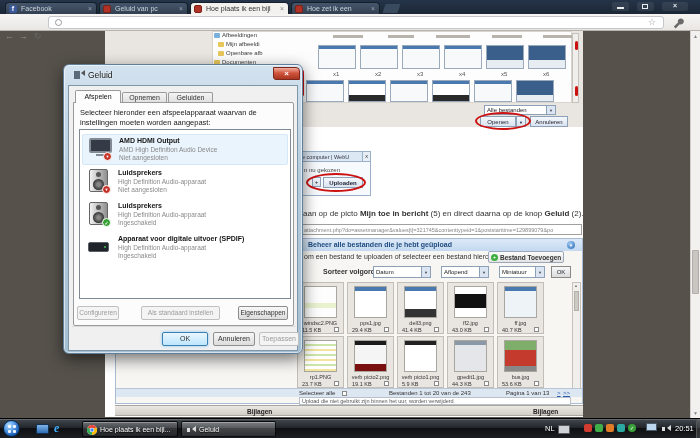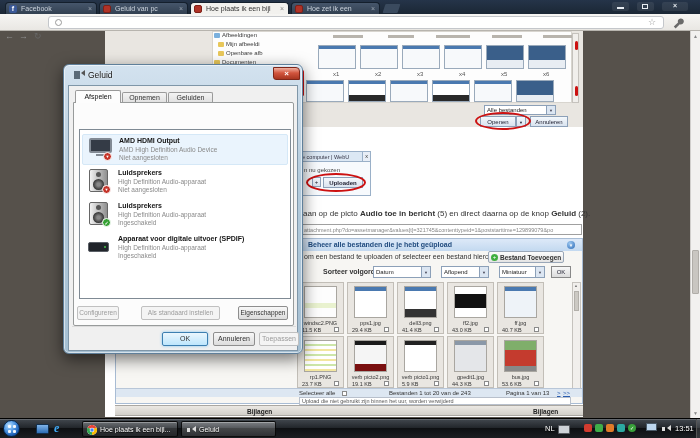--- a/index.html
+++ b/index.html
@@ -202,21 +202,21 @@
         <span class="t" style="left:2px;top:2px;font-size:5.5px;color:#334">e computer | WebU</span>
         <span style="position:absolute;right:0;top:0;width:8px;height:9px;border-left:1px solid #9ab0c8;background:#e8eef6;font-size:5.5px;line-height:9px;text-align:center;color:#333">x</span>
       </div>
       <span class="t" style="left:4px;top:15px;font-size:6px;color:#444">n nu gekozen</span>
       <div class="sbtn" style="left:12px;top:25px;width:9px;height:10px;line-height:9px">+</div>
       <div class="sbtn" style="left:23px;top:25px;width:40px;height:11px;line-height:10px;font-weight:bold"><span>Uploaden</span></div>
       <div class="redoval" style="left:6px;top:21px;width:60px;height:19px"></div>
     </div>
 
     <div class="t" style="left:198px;top:178px;font-size:8px;color:#333">
-      <span>aan op de picto </span><span style="font-weight:bold">Audio toe in bericht</span><span> (5) en direct daarna op de knop </span><span style="font-weight:bold">Geluid</span><span> (2).</span>
+      <span>aan op de picto </span><span style="font-weight:bold">Mijn toe in bericht</span><span> (5) en direct daarna op de knop </span><span style="font-weight:bold">Geluid</span><span> (2).</span>
     </div>
 
     <div class="abs" style="left:196px;top:193px;width:281px;height:11px;background:#fff;border:1px solid #a0a0a0;overflow:hidden">
       <span class="t" style="left:2px;top:2px;font-size:5.5px;color:#888">attachment.php?do=assetmanager&amp;values[t]=321745&amp;contenttypeid=1&amp;poststarttime=129899079&amp;po</span>
     </div>
 
     <div id="panel">
       <div id="panelhdr">
         <span class="t" style="left:192px;top:2px;font-size:7px;font-weight:bold;color:#1f4a7d">Beheer alle bestanden die je hebt geüpload</span>
         <span style="position:absolute;left:451px;top:2px;width:8px;height:8px;border-radius:50%;background:radial-gradient(circle at 35% 30%,#9cc7f0,#2e6db8);color:#fff;font-size:5px;line-height:8px;text-align:center">▾</span>
@@ -341,20 +341,21 @@
     <div class="ticon" style="left:14px;top:5px"></div>
     <span class="t" style="left:24px;top:5px;font-size:8.5px;color:#111;text-shadow:0 0 2px #fff">Geluid</span>
     <div id="dlgclose"><span>×</span></div>
 
     <div id="dlgclient">
       <div class="dtab on" style="left:6px;top:4px;width:46px;height:13px;line-height:12px"><span>Afspelen</span></div>
       <div class="dtab" style="left:53px;top:6px;width:45px;height:11px;line-height:10px"><span>Opnemen</span></div>
       <div class="dtab" style="left:99px;top:6px;width:45px;height:11px;line-height:10px"><span>Geluiden</span></div>
       <div id="dtabpanel"></div>
 
+      <div class="t wrap" style="left:11px;top:22px;width:206px;font-size:7.5px;line-height:1.35;color:#1a1a1a">Selecteer hieronder een afspeelapparaat waarvan de instellingen moeten worden aangepast:</div>
 
       <div id="devlist">
 
         <div class="drow sel" style="top:4px">
           <div class="icon-mon"></div>
           <div class="mstand"></div>
           <span class="bdg red" style="left:20px;top:17px">▼</span>
           <span class="dname">AMD HDMI Output</span>
           <span class="ddesc">AMD High Definition Audio Device</span>
           <span class="dstat">Niet aangesloten</span>
@@ -434,17 +435,17 @@
     <span class="traytxt" style="left:545px;top:5px">NL</span>
     <div class="abs" style="left:558px;top:6px;width:12px;height:9px;background:#cfd3d8;border:1px solid #5a5e63;border-radius:1px"></div>
     <span class="trayico" style="left:584px;background:#d23b2f"></span>
     <span class="trayico" style="left:595px;background:#3fae49"></span>
     <span class="trayico" style="left:606px;background:#e07b28"></span>
     <span class="trayico" style="left:617px;background:#2ba8a0"></span>
     <span class="trayico" style="left:628px;background:#39a03a;border-radius:50%;color:#fff;font-size:5px;line-height:8px;text-align:center">✓</span>
     <div class="abs" style="left:646px;top:4px;width:11px;height:8px;background:#bcd6ee;border:1px solid #4a5a68"></div>
     <span class="ticonbox" style="left:662px;top:8px;background:#ddd"></span>
     <span class="ticon" style="left:664px;top:6px;border-right-color:#ddd"></span>
-    <span class="traytxt" style="left:675px;top:5px">13:51</span>
+    <span class="traytxt" style="left:675px;top:5px">20:51</span>
     <div class="abs" style="left:696px;top:0;width:4px;height:20px;background:rgba(255,255,255,.12);border-left:1px solid #555"></div>
   </div>
 
 </div>
 
 </body></html>

